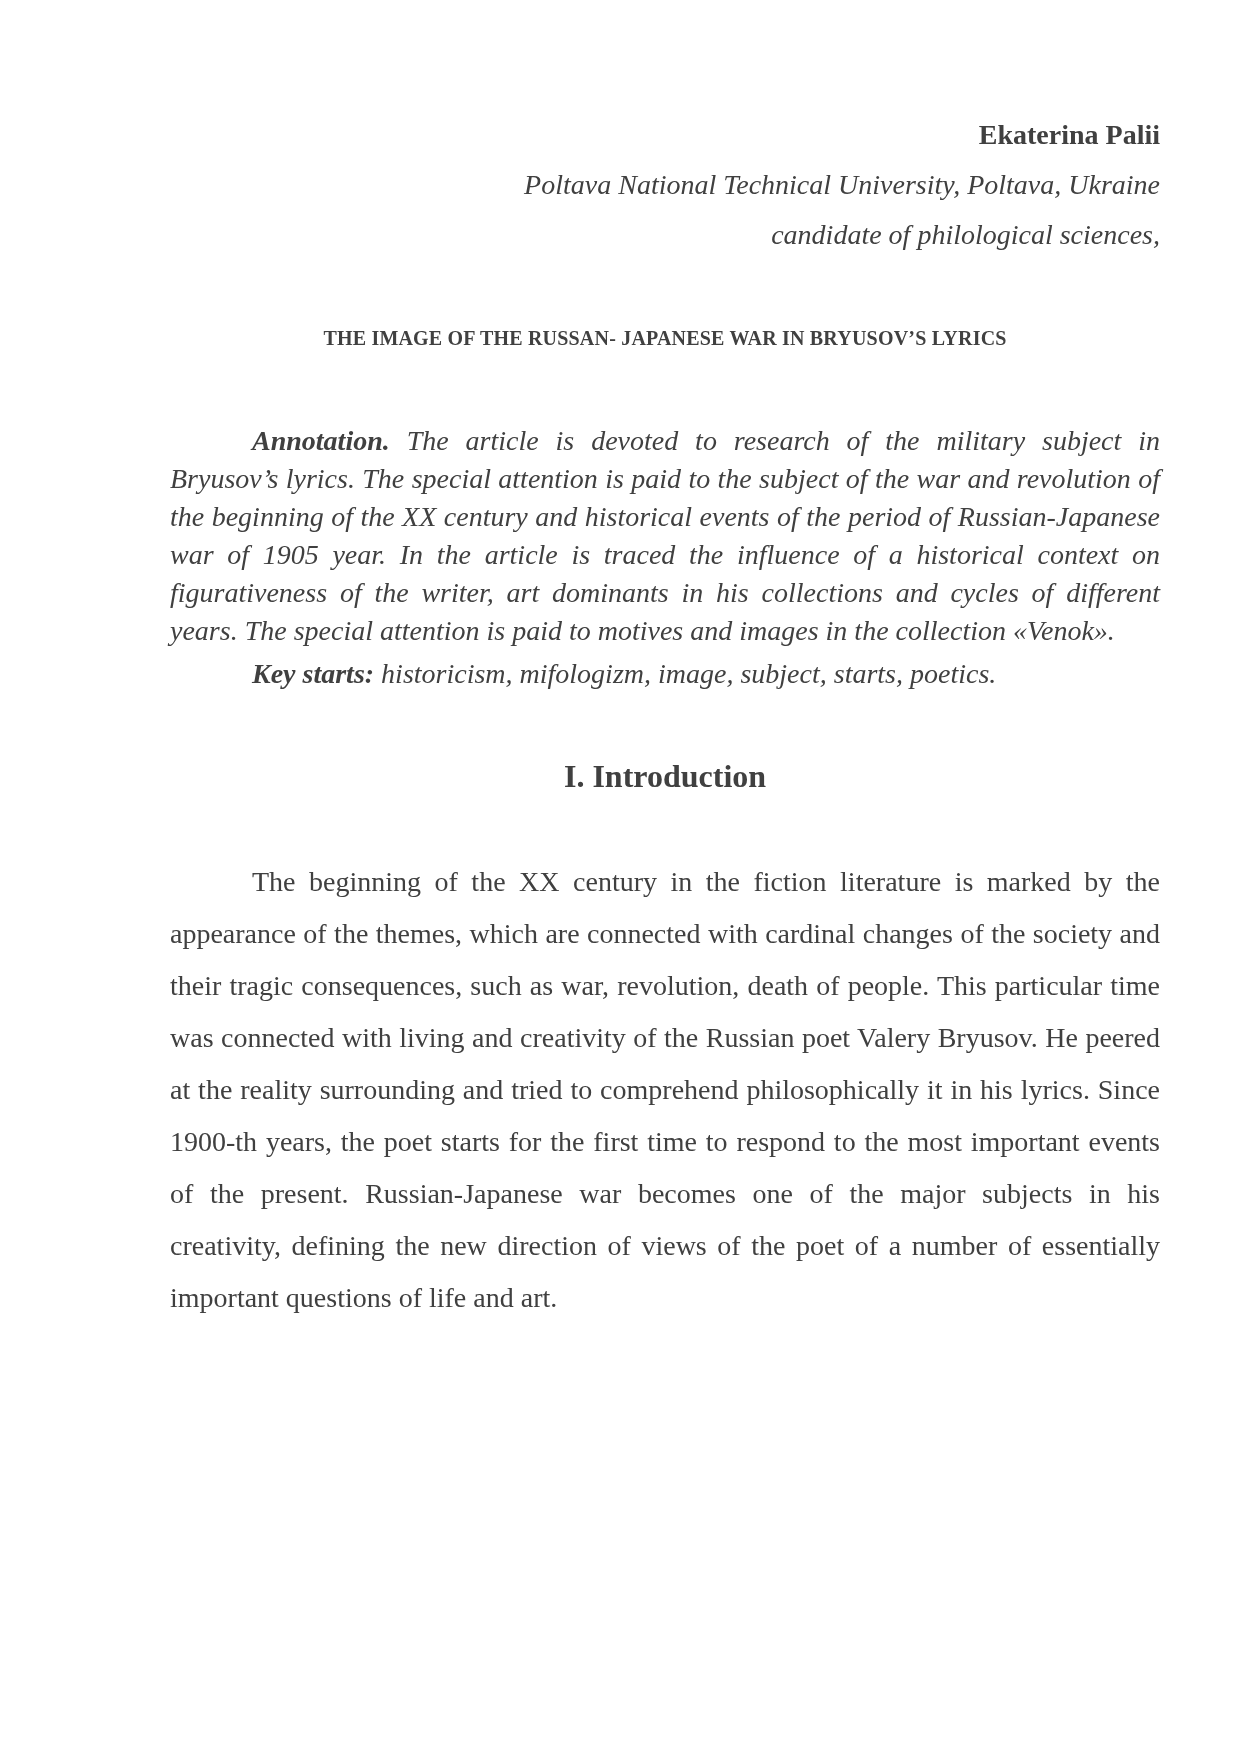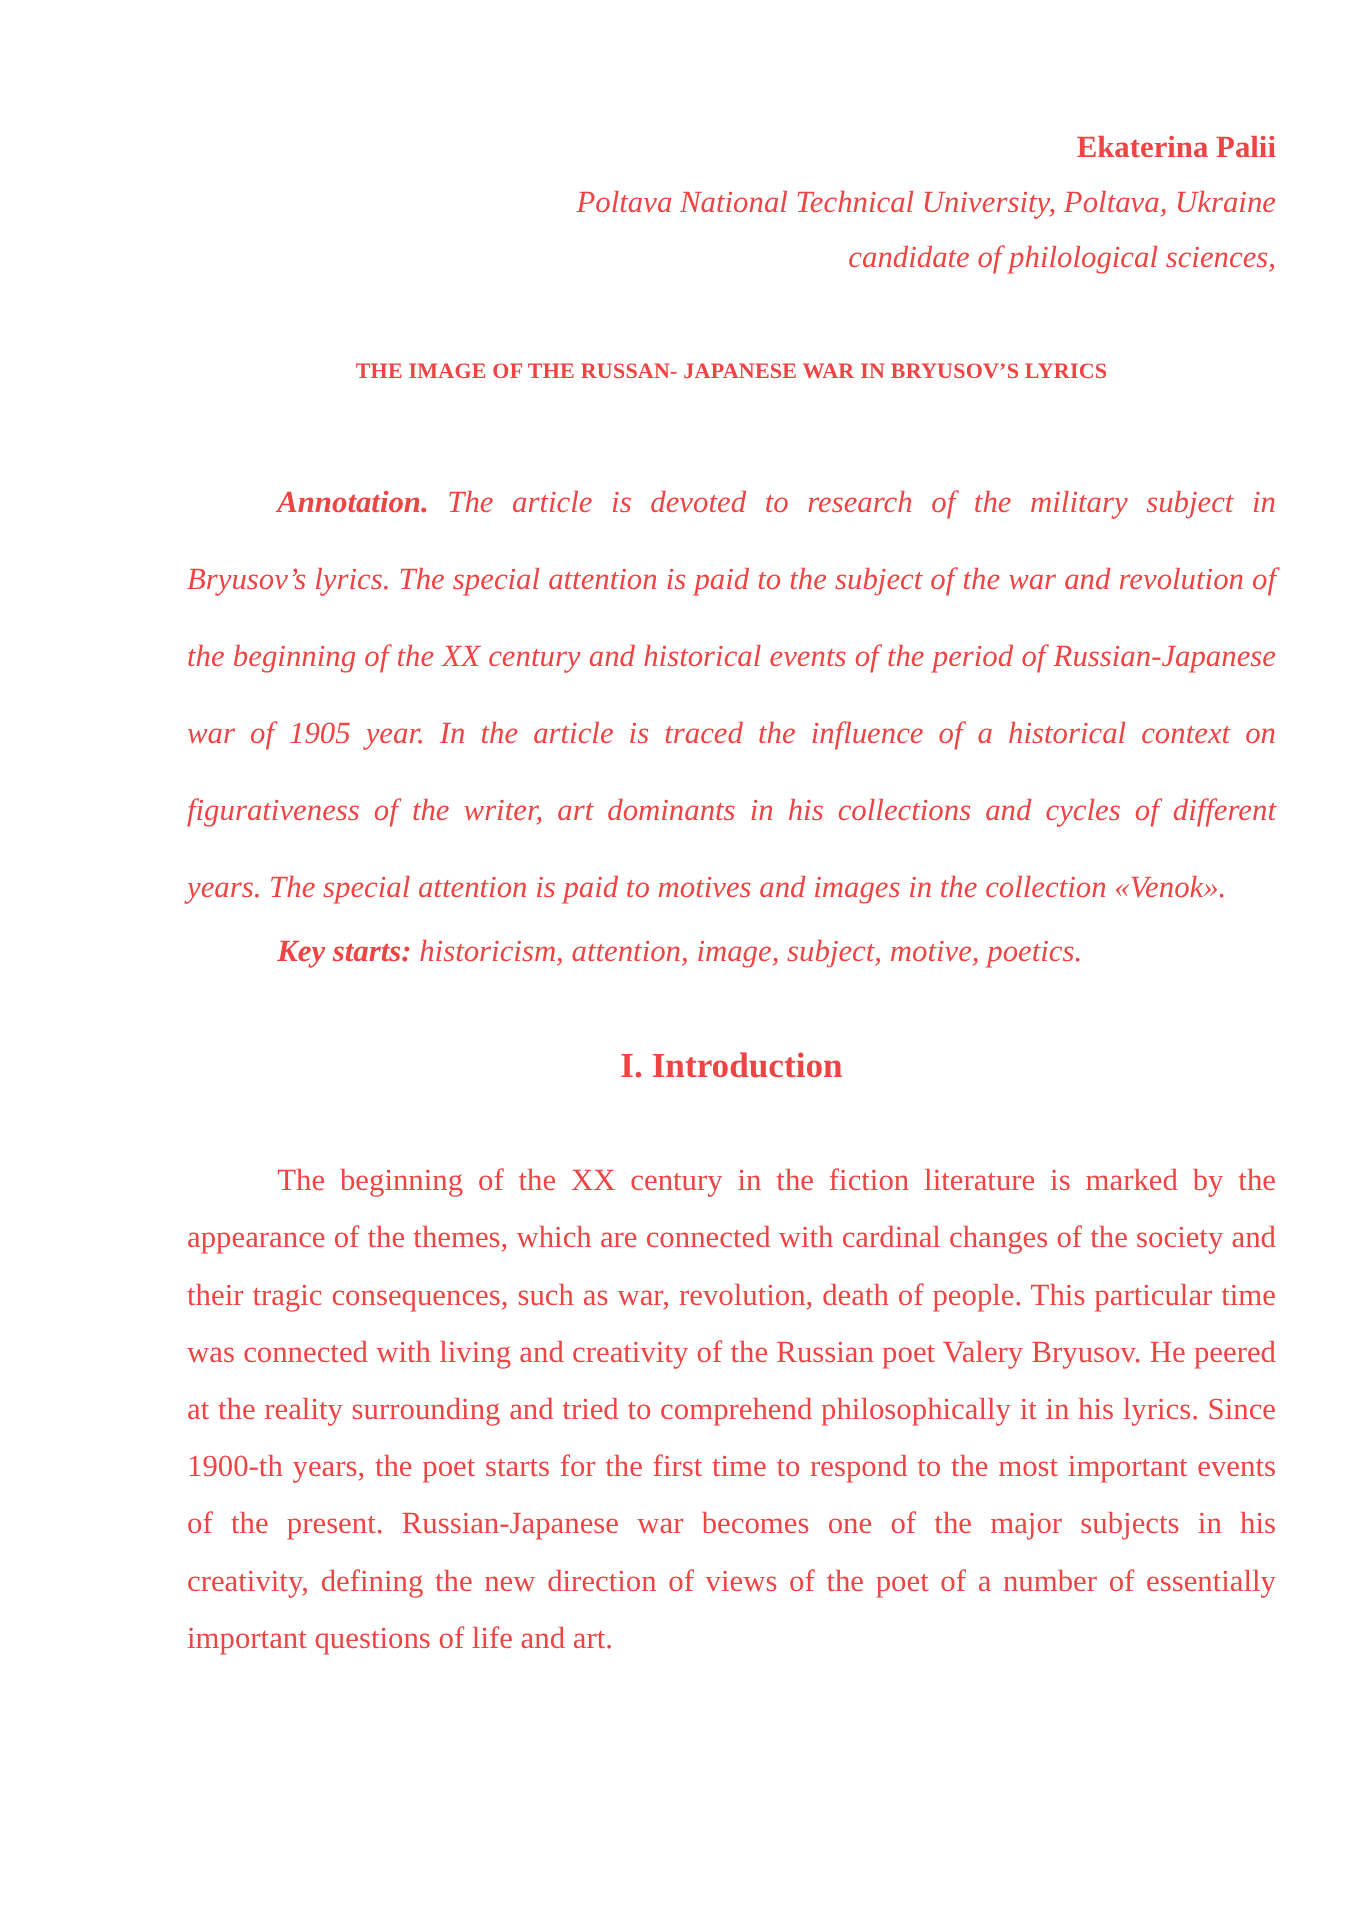--- a/index.html
+++ b/index.html
@@ -5,21 +5,21 @@
   html, body {
     margin: 0;
     padding: 0;
     background: #ffffff;
   }
   .page {
     position: relative;
     width: 1240px;
     height: 1754px;
     background: #ffffff;
-    color: #ef4444;
+    color: #404040;
     font-family: "Liberation Serif", "DejaVu Serif", serif;
     font-size: 28px;
     box-sizing: border-box;
     padding: 110px 80px 0 170px; 
     overflow: hidden;
   }
   .author-block {
     text-align: right;
     line-height: 50px;
   }
@@ -34,21 +34,21 @@
     text-align: center;
     font-size: 20px;
     font-weight: bold;
     line-height: 48px;
     letter-spacing: 0.2px;
   }
   .annotation {
     margin: 60px 0 0 0;
     text-align: justify;
     text-indent: 82px;
-    line-height: 70px;
+    line-height: 38px;
     font-style: italic;
   }
   .keywords {
     margin: 0;
     text-align: justify;
     text-indent: 82px;
     line-height: 48.5px;
     font-style: italic;
   }
   .section-heading {
@@ -76,20 +76,20 @@
   <div class="author-block">
     <p class="bold">Ekaterina Palii</p>
     <p class="italic">Poltava National Technical University, Poltava, Ukraine</p>
     <p class="italic">candidate of philological sciences,</p>
   </div>
 
   <h1 class="title">THE IMAGE OF THE RUSSAN- JAPANESE WAR IN BRYUSOV’S LYRICS</h1>
 
   <p class="annotation"><span class="bold-italic">Annotation.</span><span> The article is devoted to research of the military subject in Bryusov’s lyrics. The special attention is paid to the subject of the war and revolution of the beginning of the XX century and historical events of the period of Russian-Japanese war of 1905 year. In the article is traced the influence of a historical context on figurativeness of the writer, art dominants in his collections and cycles of different years. The special attention is paid to motives and images in the collection «Venok».</span></p>
 
-  <p class="keywords"><span class="bold-italic">Key starts:</span><span> historicism, attention, image, subject, motive, poetics.</span></p>
+  <p class="keywords"><span class="bold-italic">Key starts:</span><span> historicism, mifologizm, image, subject, starts, poetics.</span></p>
 
   <h2 class="section-heading">I. Introduction</h2>
 
   <p class="body-para first">The beginning of the XX century in the fiction literature is marked by the appearance of the themes, which are connected with cardinal changes of the society and their tragic consequences, such as war, revolution, death of people. This particular time was connected with living and creativity of the Russian poet Valery Bryusov. He peered at the reality surrounding and tried to comprehend philosophically it in his lyrics. Since 1900-th years, the poet starts for the first time to respond to the most important events of the present. Russian-Japanese war becomes one of the major subjects in his creativity, defining the new direction of views of the poet of a number of essentially important questions of life and art.</p>
 
 
 </div>
 
 </body></html>

